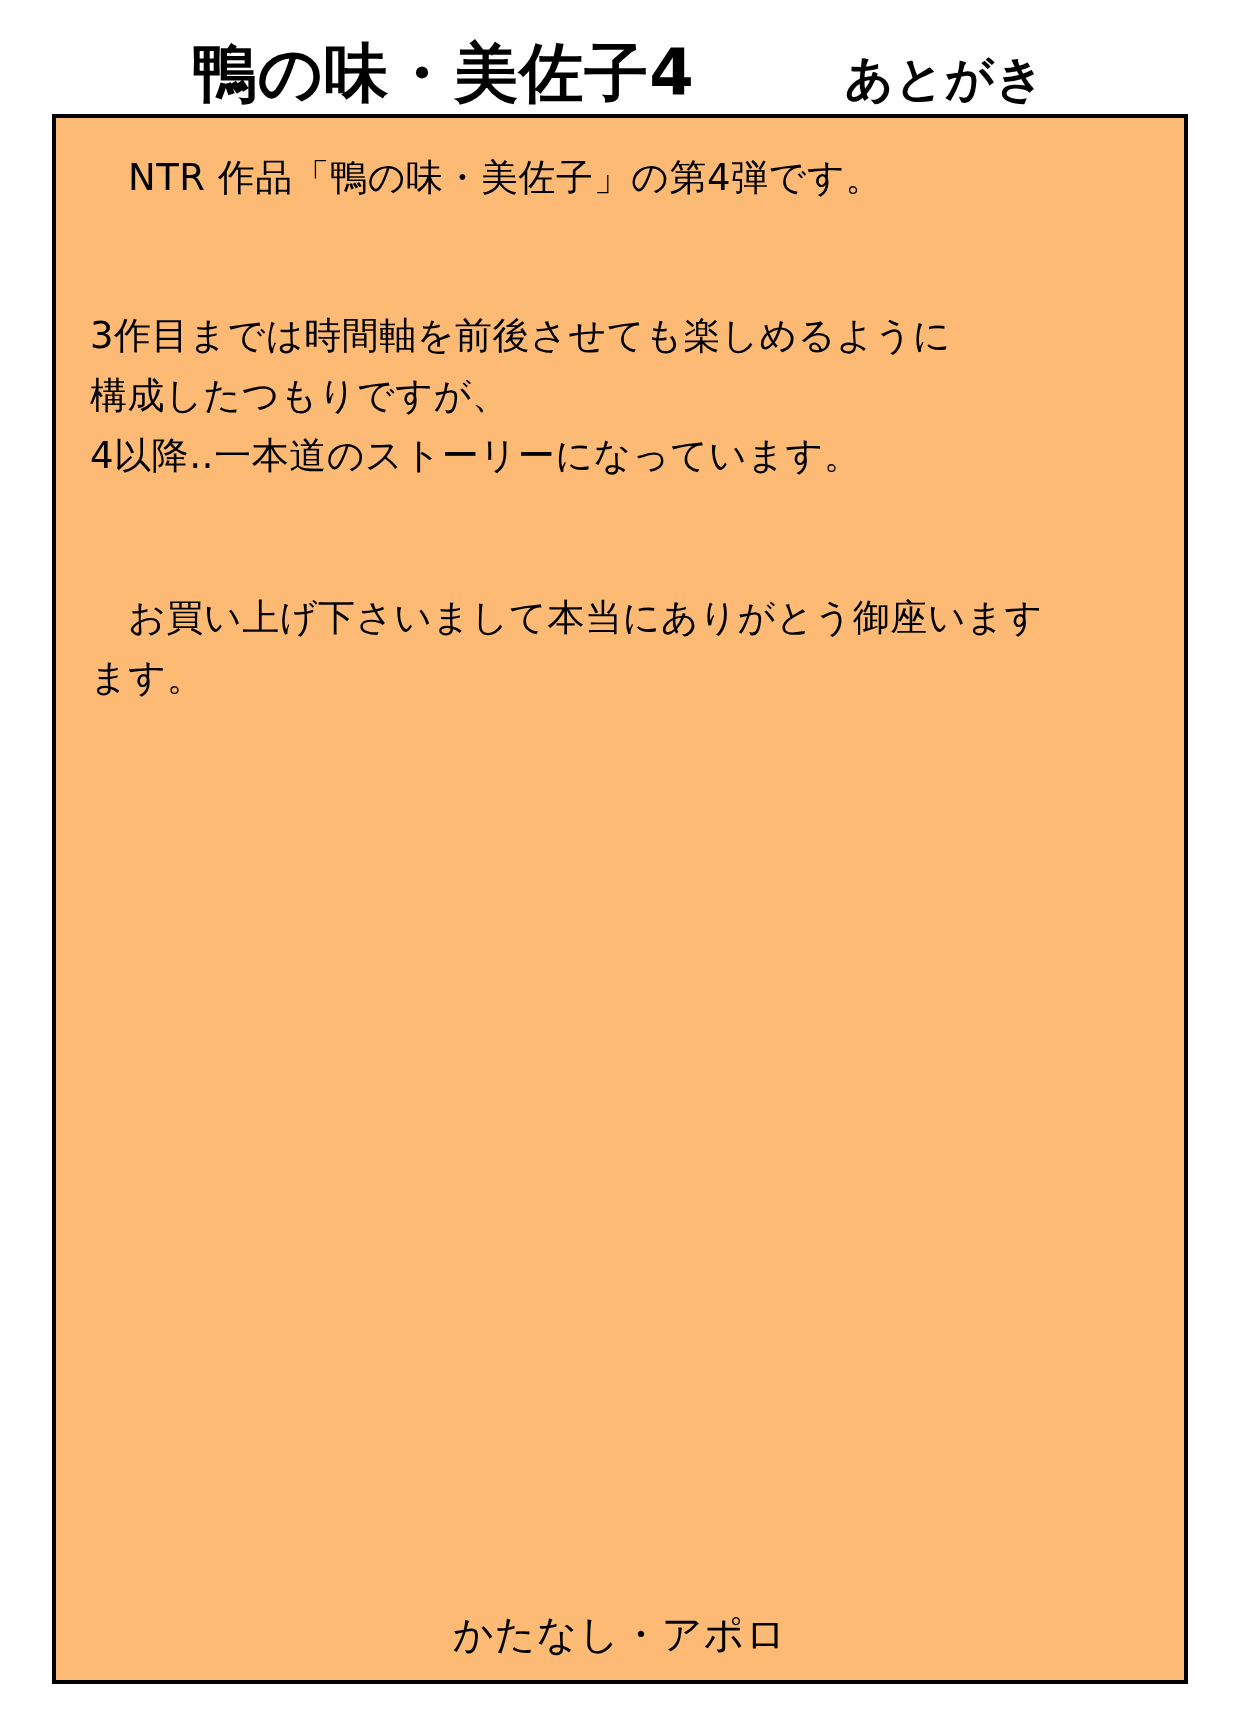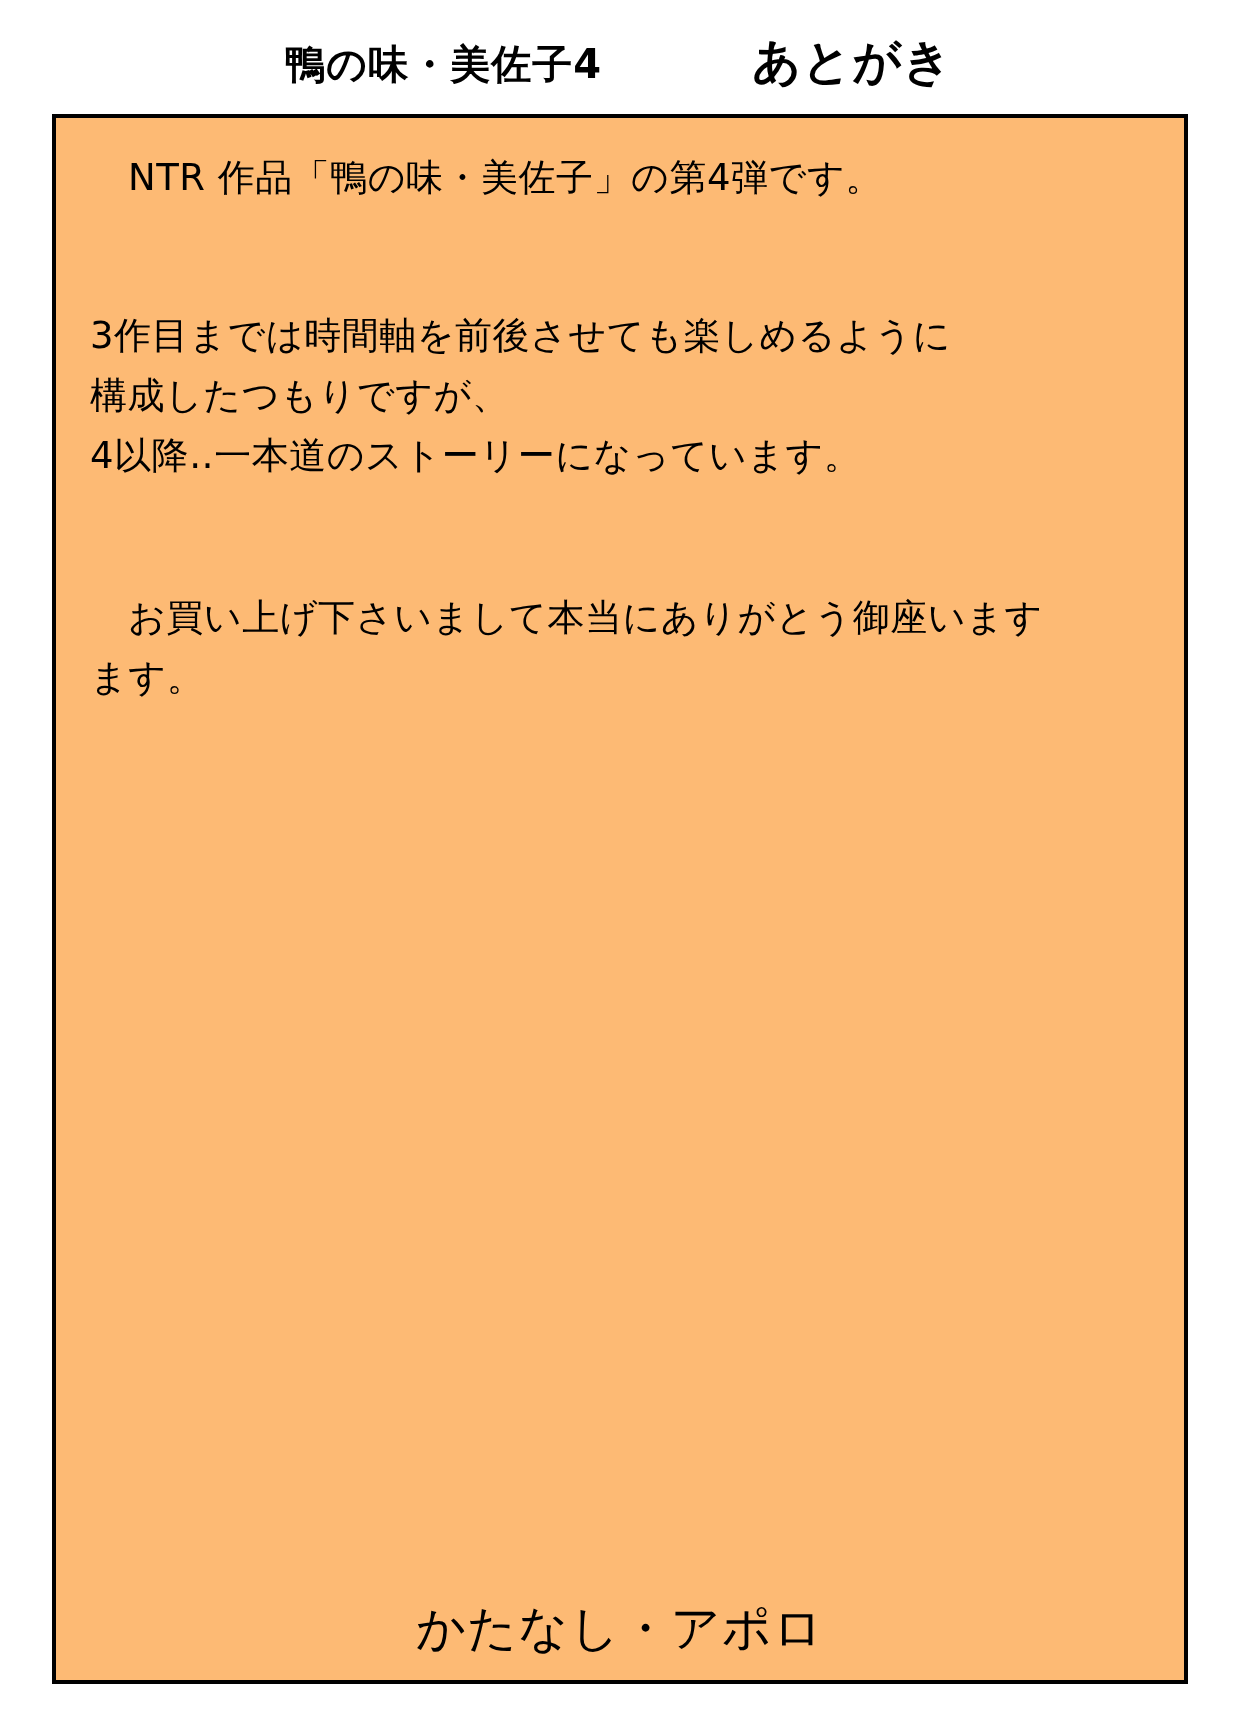--- a/index.html
+++ b/index.html
@@ -21,21 +21,21 @@
     box-sizing: border-box;
   }
   .header {
     display: flex;
     align-items: baseline;
     padding: 30px 0 0 0;
     justify-content: center;
     gap: 150px;
   }
   .header-title {
-    font-size: 40px;
+    font-size: 64px;
     font-weight: bold;
     letter-spacing: 1px;
     white-space: nowrap;
   }
   .header-sub {
     font-size: 48px;
     font-weight: bold;
     letter-spacing: 1px;
     white-space: nowrap;
   }
@@ -69,21 +69,21 @@
     margin-left: -14px;
   }
   .signature {
     position: absolute;
     left: 0;
     right: 0;
     bottom: 18px;
     display: flex;
     justify-content: center;
     gap: 120px;
-    font-size: 49px;
+    font-size: 40px;
     letter-spacing: 1px;
   }
   .sig-name { white-space: nowrap; }
   .sig-date { white-space: nowrap; }
 </style>
 </head>
 <body>
 
 <div class="page">
 

